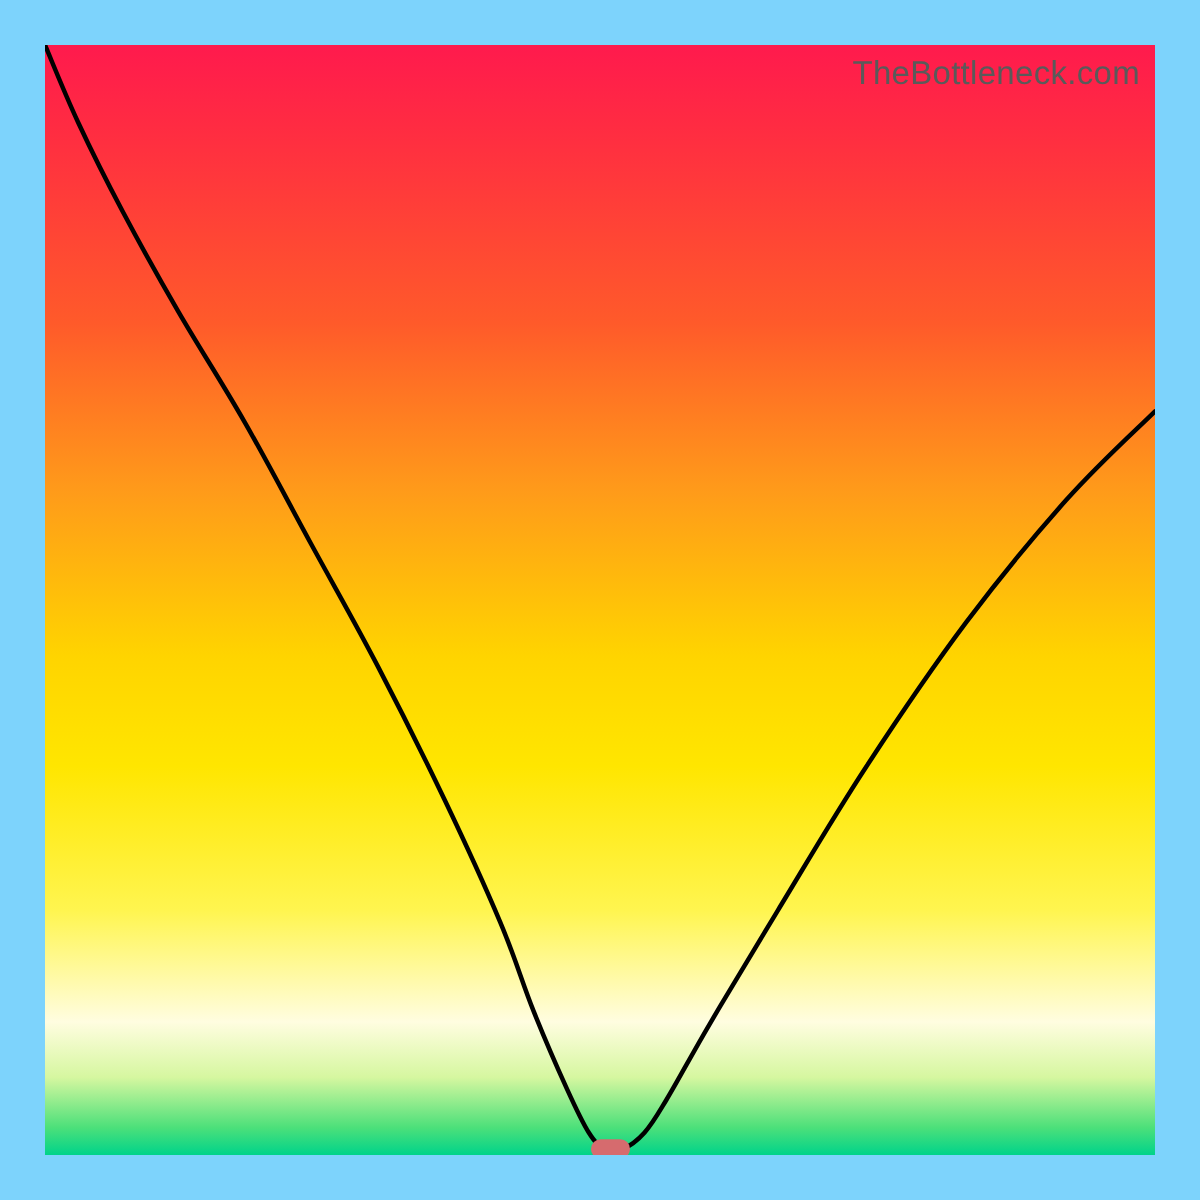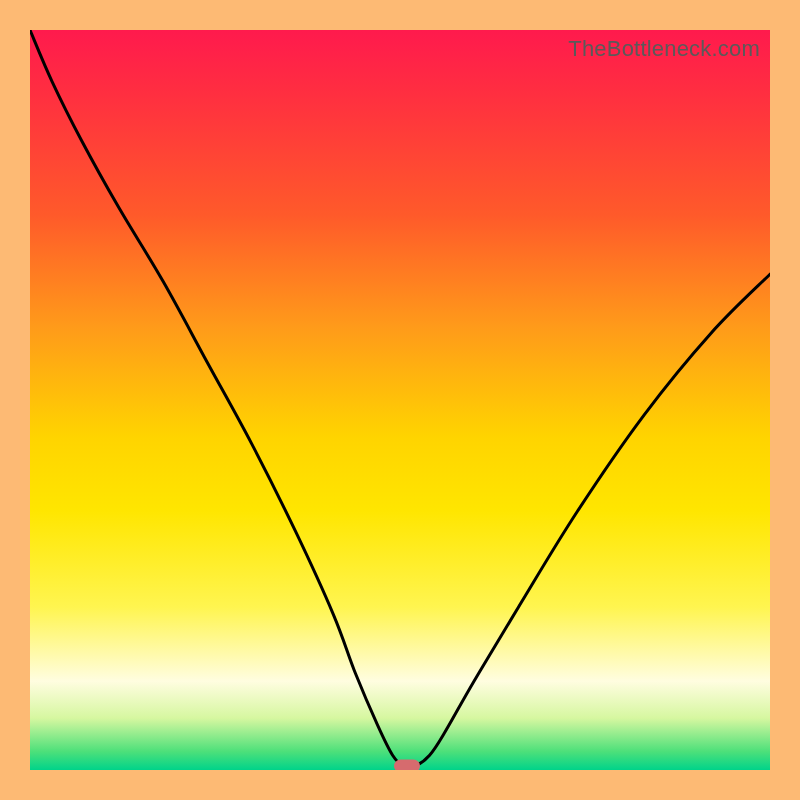--- a/index.html
+++ b/index.html
@@ -7,21 +7,21 @@
     padding: 0;
     width: 800px;
     height: 800px;
     background: #000;
     overflow: hidden;
   }
   .frame {
     position: relative;
     width: 800px;
     height: 800px;
-    background: #fdba74;
+    background: #7dd3fc;
   }
   .plot-area {
     position: absolute;
     left: 30px;
     top: 30px;
     width: 740px;
     height: 740px;
     overflow: hidden;
   }
   .gradient-full {

